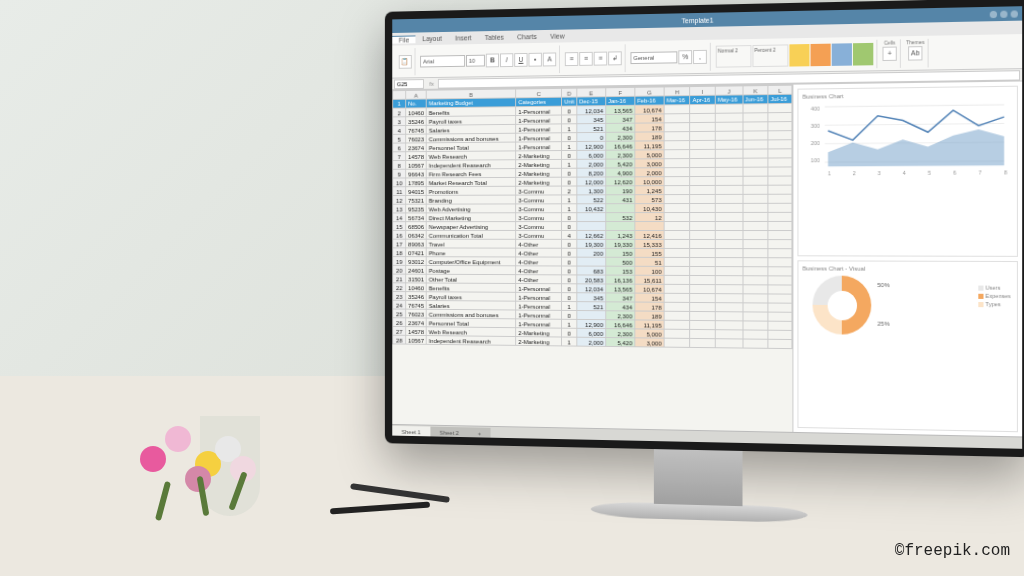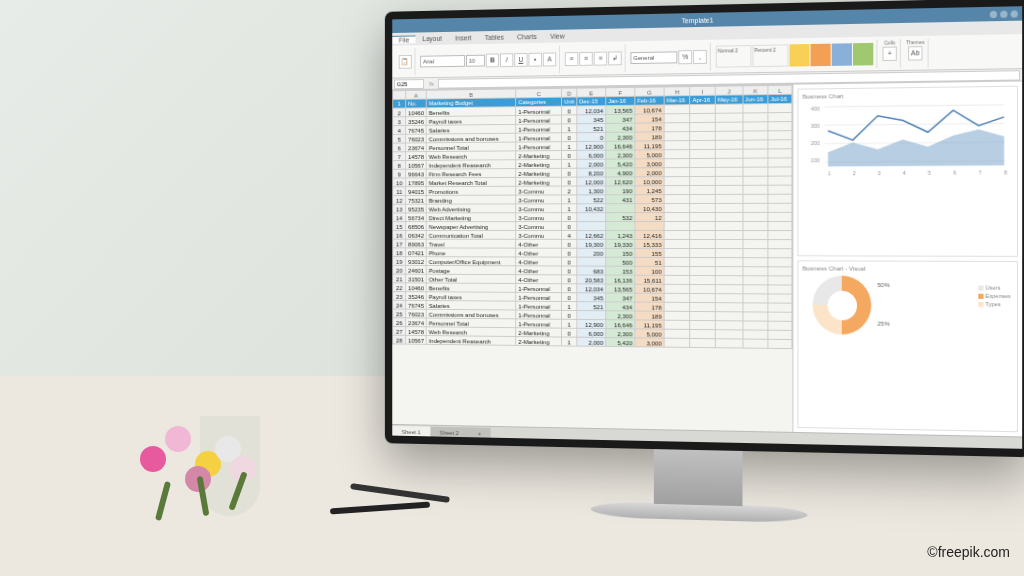--- a/index.html
+++ b/index.html
@@ -65,21 +65,21 @@
 .donut { width:58px; height:58px; border-radius:50%; background:conic-gradient(#f4a860 0 50%, #fce4c8 50% 75%, #e8e8e8 75% 100%); position:relative; margin:4px 0 0 10px; }
 .donut::after { content:''; position:absolute; left:25%; top:25%; width:50%; height:50%; background:#fff; border-radius:50%; }
 .pielabel { position:absolute; font-size:6px; color:#666; }
 .legend { position:absolute; right:6px; top:20px; font-size:5.5px; color:#888; }
 .legend div { display:flex; align-items:center; gap:2px; margin:2px 0; }
 .lsq { width:5px; height:5px; }
 
 .tabbar { height:14px; background:#d8d8d4; display:flex; align-items:center; font-size:6px; border-top:1px solid #bbb; }
 .tab { padding:0 10px; height:12px; background:#c0c0bc; display:flex; align-items:center; color:#555; }
 .tab.active { background:#f0f0ec; }
-.credit { position:absolute; right:14px; bottom:16px; font-size:14px; color:#222; z-index:20; }
+.credit { position:absolute; right:14px; bottom:16px; font-size:16px; color:#222; z-index:20;font-family:Liberation Mono, monospace; }
 </style>
 </head>
 <body>
 
 <div class="desk"></div>
 <div class="vase"></div>
 <div class="flowers">
   <div class="flower f1"></div>
     <div class="flower f2"></div>
     <div class="flower f3"></div>

